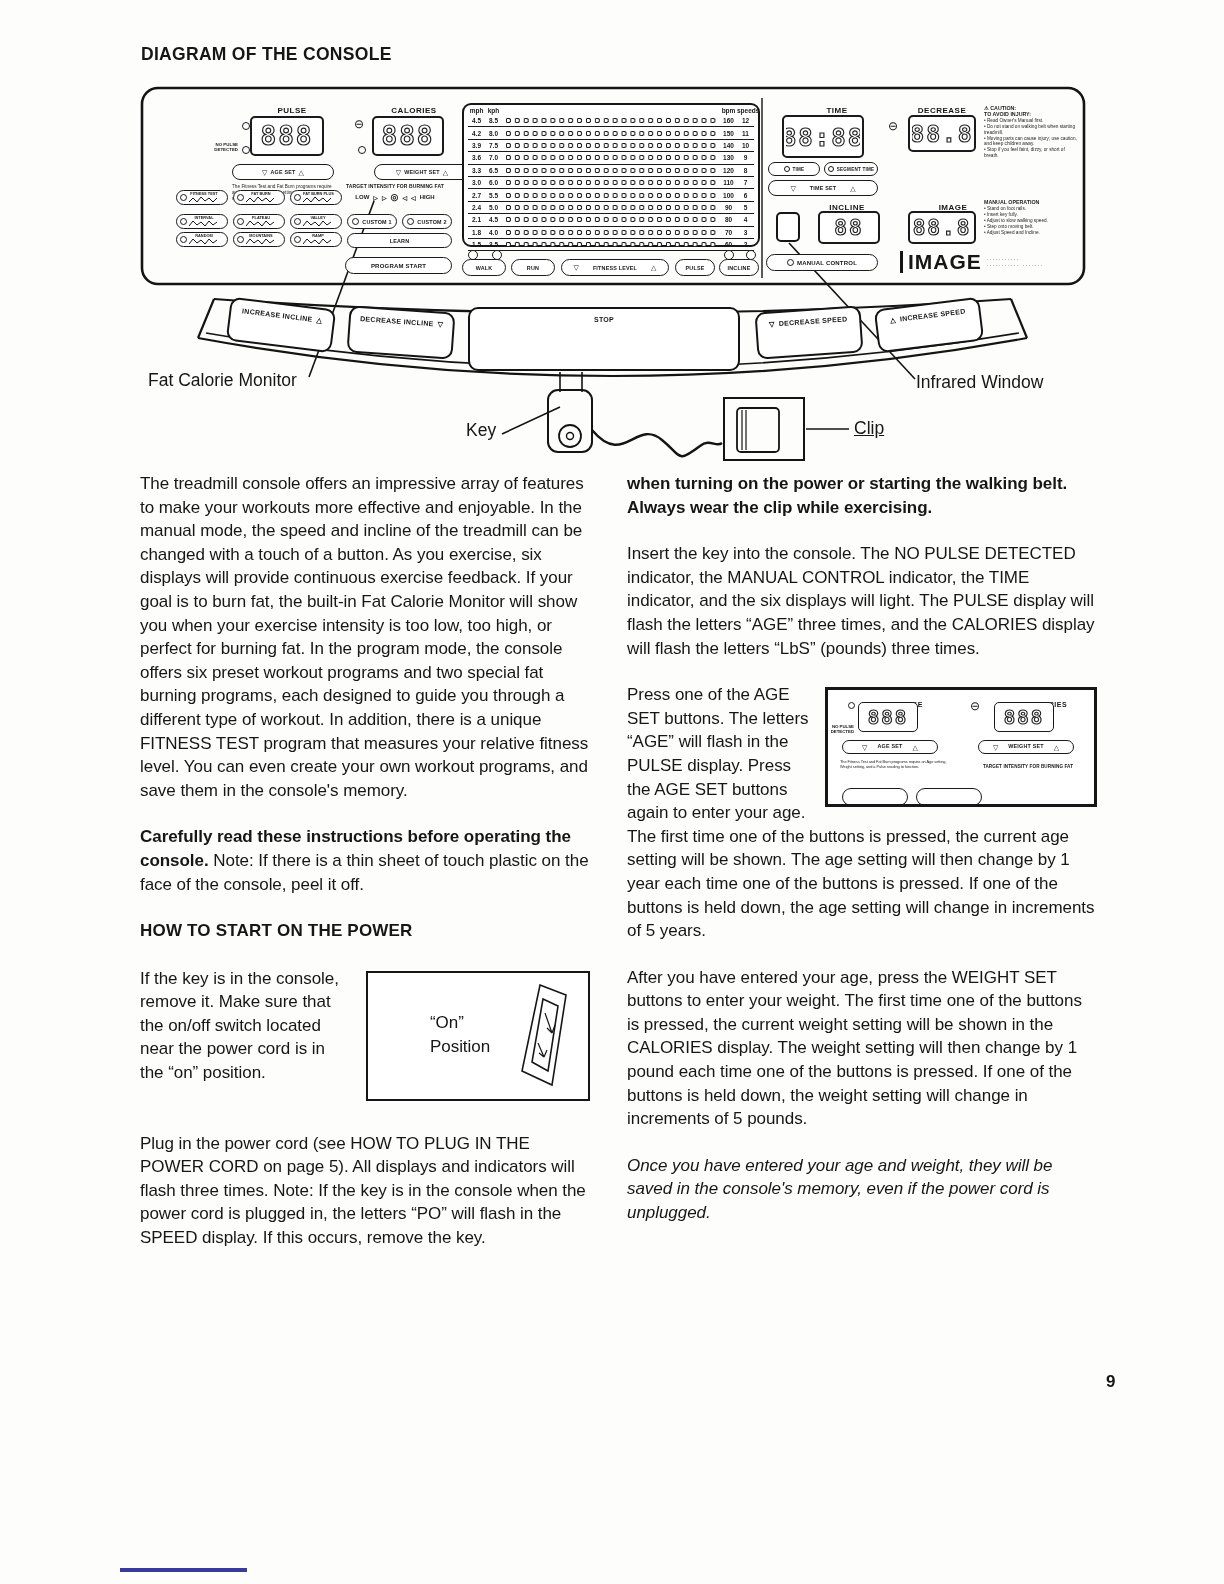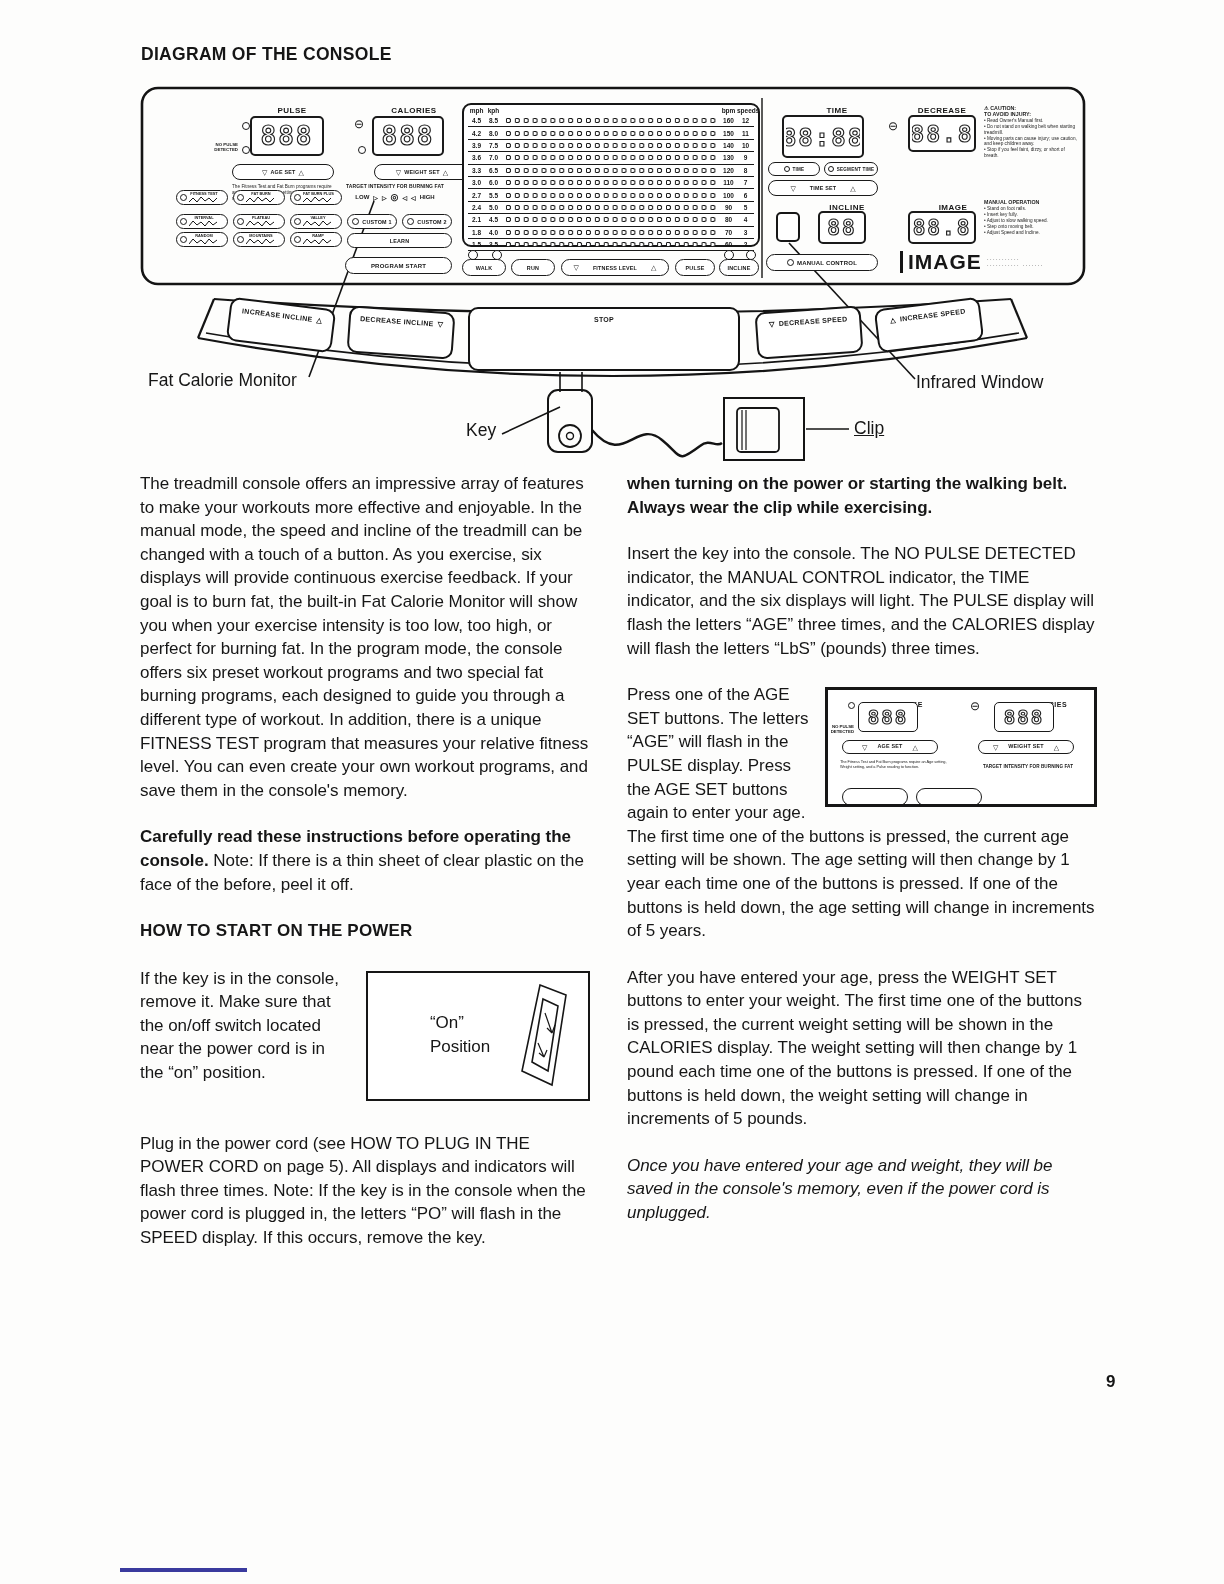--- a/index.html
+++ b/index.html
@@ -419,21 +419,21 @@
 
       <div>• <span>Read Owner's Manual first.</span></div>
           <div>• <span>Do not stand on walking belt when starting treadmill.</span></div>
           <div>• <span>Moving parts can cause injury; use caution, and keep children away.</span></div>
           <div>• <span>Stop if you feel faint, dizzy, or short of breath.</span></div>
         </div>
     </div>
 
     <span class="dlabel" style="left:822px;top:203px;width:50px;">INCLINE</span>
     <div class="abs" style="left:776px;top:212px;width:24px;height:30px;border:2px solid #161616;border-radius:5px;background:#fff;box-sizing:border-box;"></div>
-    <div class="seg" style="left:818px;top:211px;width:48px;height:33px;">
+    <div class="seg" style="left:818px;top:211px;width:62px;height:33px;">
       <svg width="42" height="26">
           <text class="segtxt" x="21" y="20" text-anchor="middle" font-size="21">88</text>
         </svg>
     </div>
 
     <span class="dlabel" style="left:928px;top:203px;width:50px;">IMAGE</span>
     <div class="seg" style="left:908px;top:211px;width:68px;height:33px;">
       <svg width="60" height="26">
           <text class="segtxt" x="30" y="20" text-anchor="middle" font-size="21">88.8</text>
         </svg>
@@ -486,21 +486,21 @@
     </div>
 
     <span class="callout" style="left:148px;top:370px;">Fat Calorie Monitor</span>
     <span class="callout" style="left:916px;top:372px;">Infrared Window</span>
     <span class="callout" style="left:466px;top:420px;">Key</span>
     <span class="callout" style="left:854px;top:418px;text-decoration:underline;">Clip</span>
   </div>
 
   <div class="col" style="left:140px;top:472px;width:450px;">
     <p>The treadmill console offers an impressive array of features to make your workouts more effective and enjoyable. In the manual mode, the speed and incline of the treadmill can be changed with a touch of a button. As you exercise, six displays will provide continuous exercise feedback. If your goal is to burn fat, the built-in Fat Calorie Monitor will show you when your exercise intensity is too low, too high, or perfect for burning fat. In the program mode, the console offers six preset workout programs and two special fat burning programs, each designed to guide you through a different type of workout. In addition, there is a unique FITNESS TEST program that measures your relative fitness level. You can even create your own workout programs, and save them in the console's memory.</p>
-    <p><span class="b">Carefully read these instructions before operating the console.</span><span> Note: If there is a thin sheet of clear plastic on the face of the before, peel it off.</span></p>
+    <p><span class="b">Carefully read these instructions before operating the console.</span><span> Note: If there is a thin sheet of touch plastic on the face of the console, peel it off.</span></p>
     <h3>HOW TO START ON THE POWER</h3>
     <div style="overflow:hidden;margin-bottom:23px;">
       <div class="fig-onoff">
         <div class="onlabel">
           <span>“On”</span><br>
           <span>Position</span>
         </div>
         <svg class="abs" style="right:16px;top:8px;" width="62" height="110">
           <g fill="none" stroke="#161616" stroke-width="1.6">
             <path d="M30,4 L56,14 L42,104 L12,90 Z"></path>

